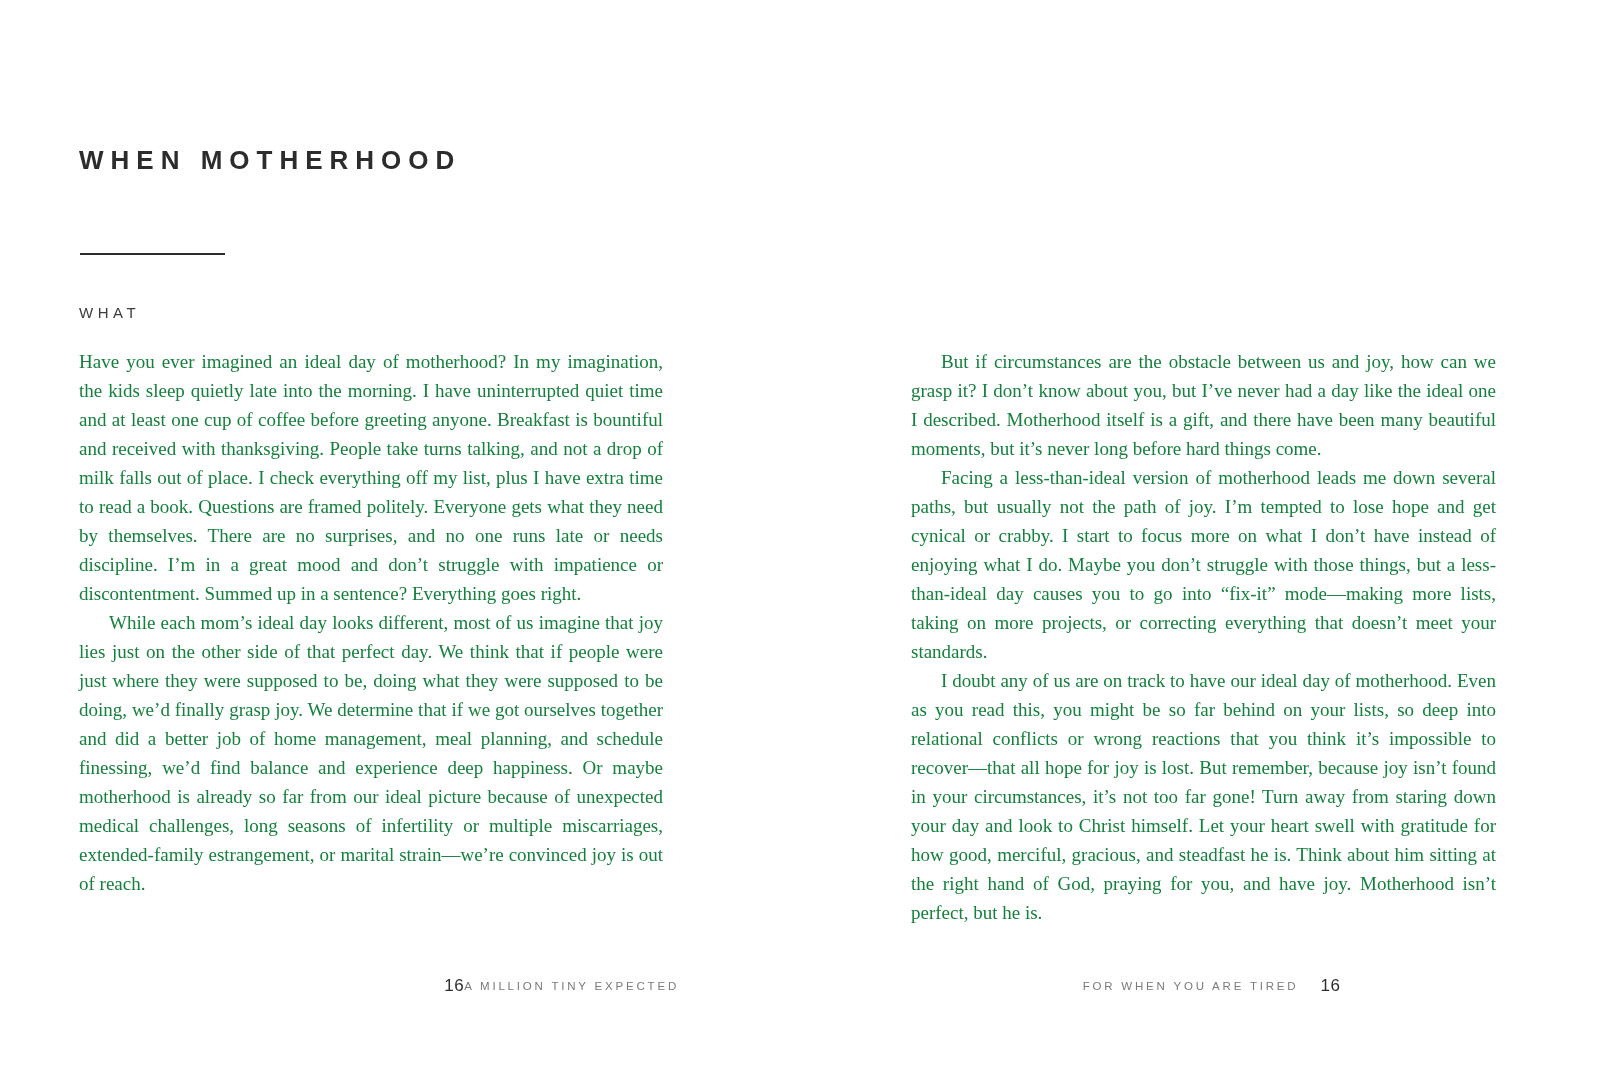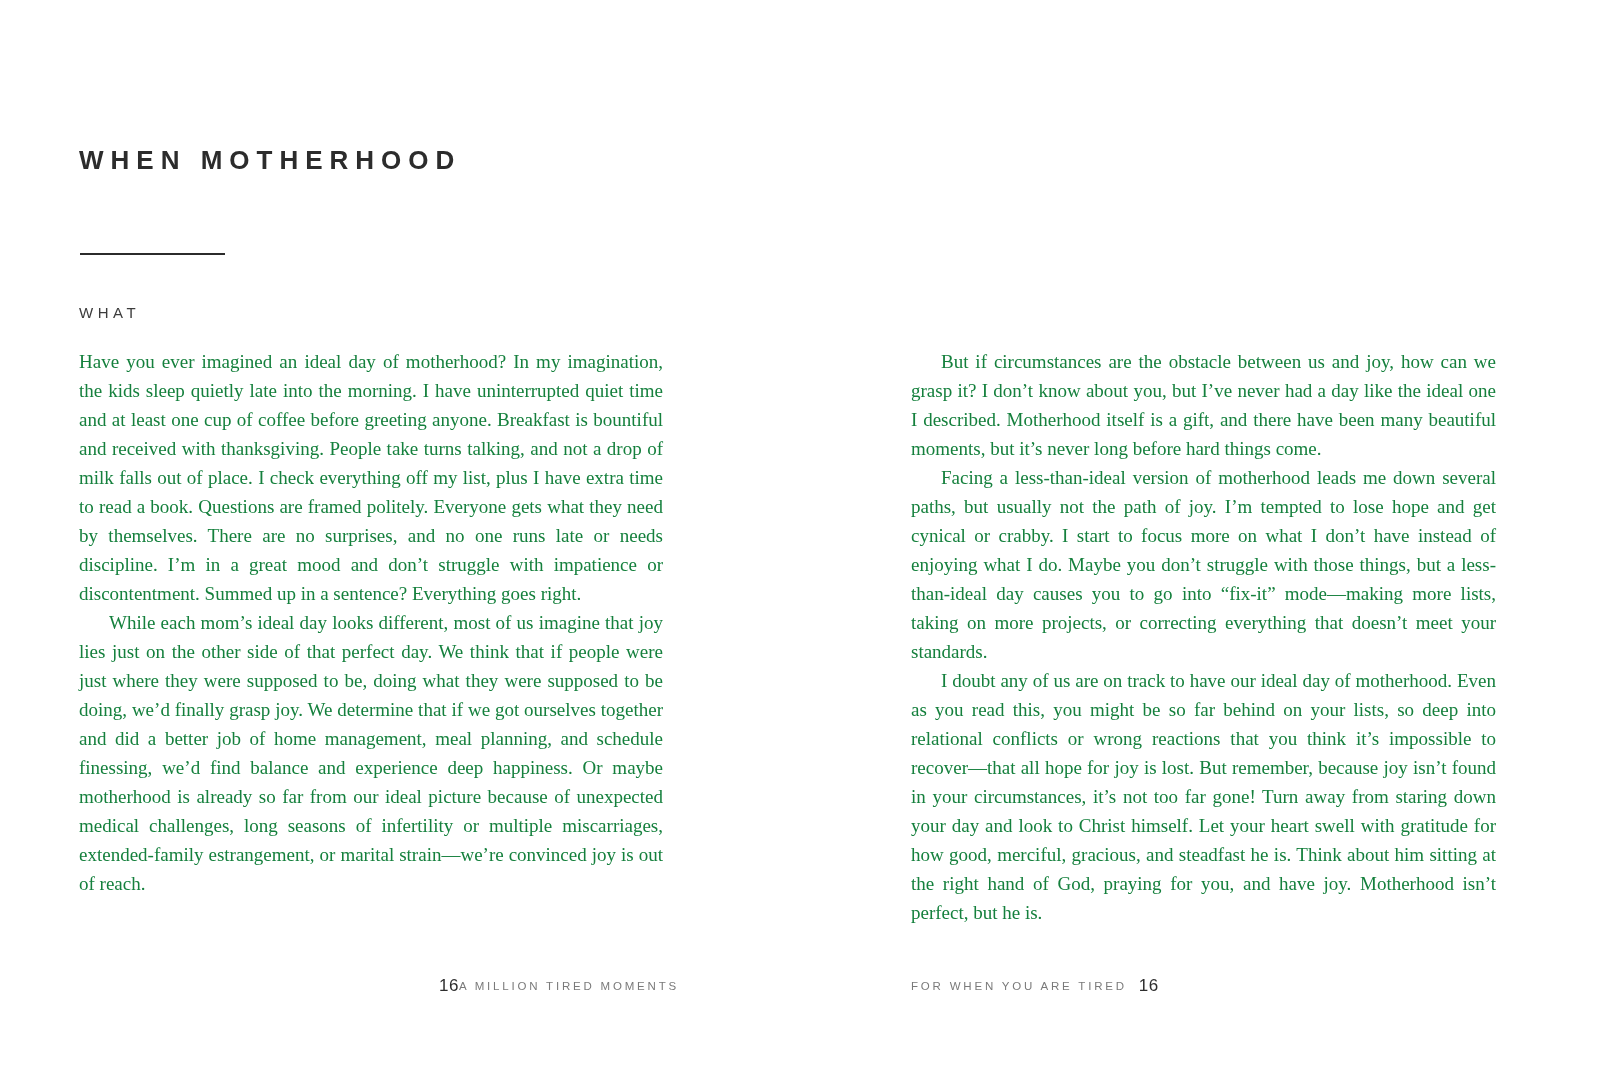--- a/index.html
+++ b/index.html
@@ -68,21 +68,21 @@
   .footer {
     position: absolute;
     top: 976px;
     left: 0;
     right: 0;
     display: flex;
     align-items: baseline;
     font-family: "Liberation Sans", sans-serif;
   }
   .footer-left  { justify-content: flex-end; }
-  .footer-right { justify-content: flex-start;  gap: 12px; }
+  .footer-right { justify-content: center;  gap: 22px; }
   .footer .page-number {
     font-size: 17px;
     letter-spacing: 0.5px;
     color: #2d2d2d;
   }
   .footer .running-title {
     font-size: 11.5px;
     letter-spacing: 2.8px;
     color: #7a7a7a;
     position: relative;
@@ -102,21 +102,21 @@
 
   <div class="section-label">WHAT</div>
 
   <div class="body-text">
     <p class="no-indent">Have you ever imagined an ideal day of motherhood? In my imagination, the kids sleep quietly late into the morning. I have uninterrupted quiet time and at least one cup of coffee before greeting anyone. Breakfast is bountiful and received with thanksgiving. People take turns talking, and not a drop of milk falls out of place. I check everything off my list, plus I have extra time to read a book. Questions are framed politely. Everyone gets what they need by themselves. There are no surprises, and no one runs late or needs discipline. I’m in a great mood and don’t struggle with impatience or discontentment. Summed up in a sentence? Everything goes right.</p>
     <p>While each mom’s ideal day looks different, most of us imagine that joy lies just on the other side of that perfect day. We think that if people were just where they were supposed to be, doing what they were supposed to be doing, we’d finally grasp joy. We determine that if we got ourselves together and did a better job of home management, meal planning, and schedule finessing, we’d find balance and experience deep happiness. Or maybe motherhood is already so far from our ideal picture because of unexpected medical challenges, long seasons of infertility or multiple miscarriages, extended-family estrangement, or marital strain—we’re convinced joy is out of reach.</p>
   </div>
 
   <div class="footer footer-left">
     <span class="page-number">16</span>
-    <span class="running-title">A MILLION TIRED MOMENTS</span>
+    <span class="running-title">A MILLION TINY EXPECTED</span>
   </div>
 
 </div>
 
 <div class="page page-right">
 
   <div class="body-text">
     <p>But if circumstances are the obstacle between us and joy, how can we grasp it? I don’t know about you, but I’ve never had a day like the ideal one I described. Motherhood itself is a gift, and there have been many beautiful moments, but it’s never long before hard things come.</p>
     <p>Facing a less-than-ideal version of motherhood leads me down several paths, but usually not the path of joy. I’m tempted to lose hope and get cynical or crabby. I start to focus more on what I don’t have instead of enjoying what I do. Maybe you don’t struggle with those things, but a less-than-ideal day causes you to go into “fix-it” mode—making more lists, taking on more projects, or correcting everything that doesn’t meet your standards.</p>
     <p>I doubt any of us are on track to have our ideal day of motherhood. Even as you read this, you might be so far behind on your lists, so deep into relational conflicts or wrong reactions that you think it’s impossible to recover—that all hope for joy is lost. But remember, because joy isn’t found in your circumstances, it’s not too far gone! Turn away from staring down your day and look to Christ himself. Let your heart swell with gratitude for how good, merciful, gracious, and steadfast he is. Think about him sitting at the right hand of God, praying for you, and have joy. Motherhood isn’t perfect, but he is.</p>

